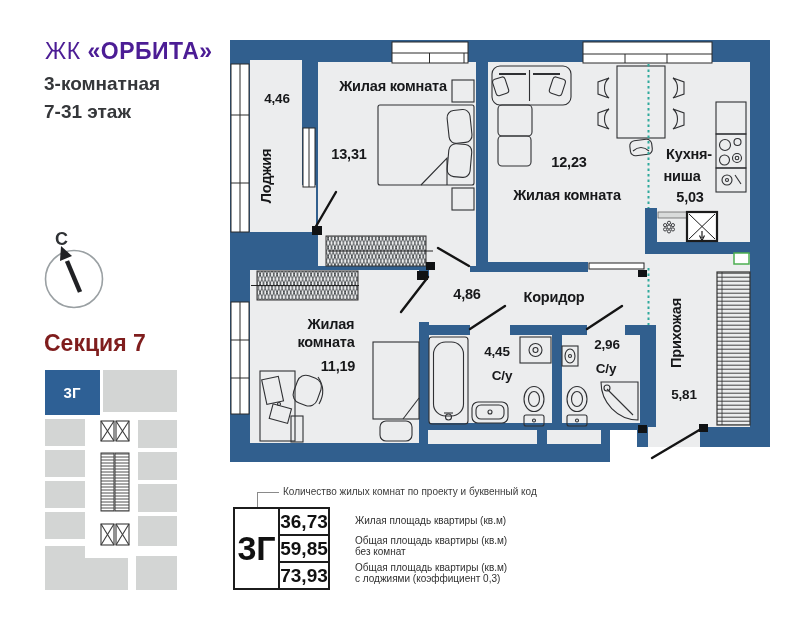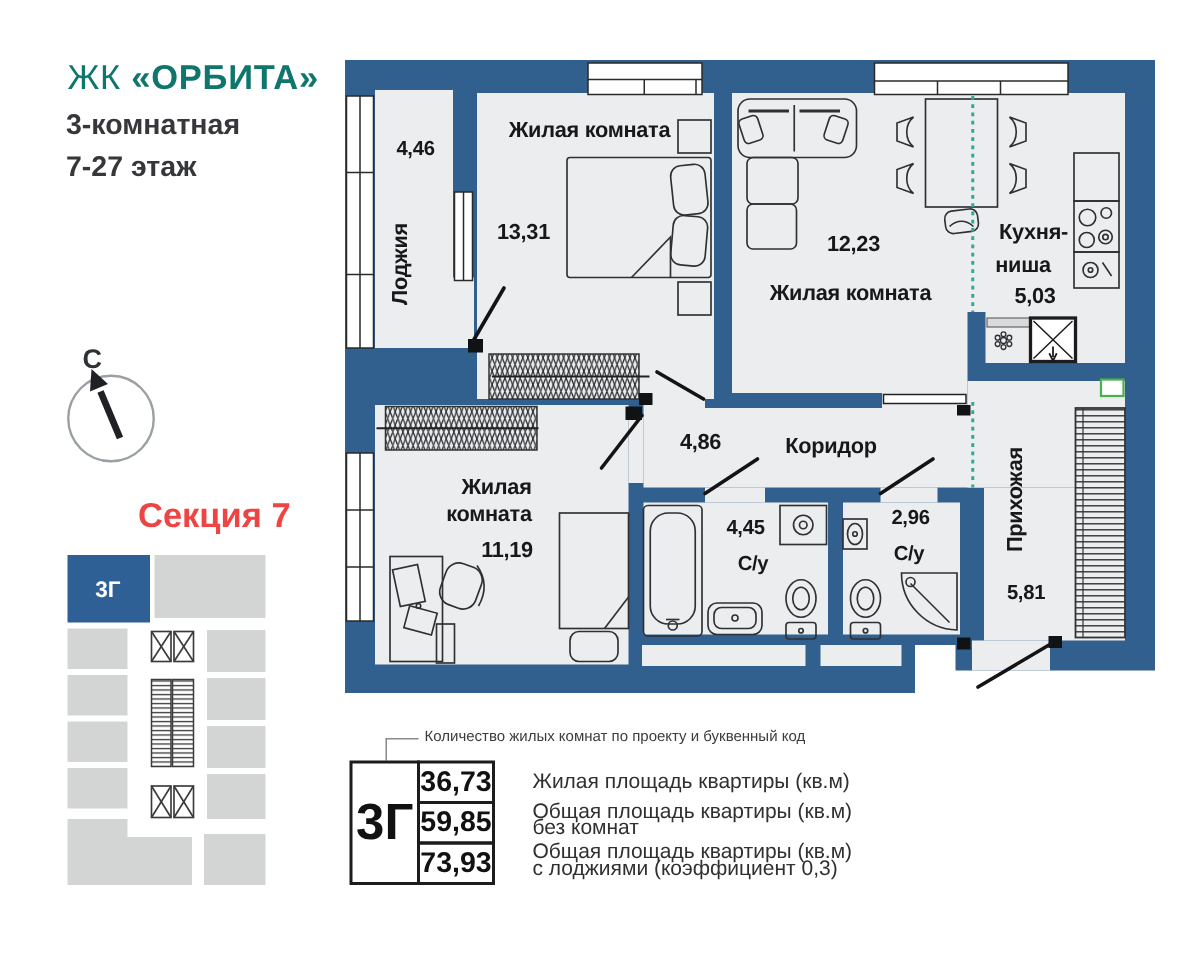--- a/index.html
+++ b/index.html
@@ -1,57 +1,57 @@
 <!DOCTYPE html>
 <html><head>
 <meta charset="utf-8">
 <style>
   html,body{margin:0;padding:0;background:#fff;}
   .canvas{position:relative;width:800px;height:642px;background:#ffffff;overflow:hidden;
           font-family:"Liberation Sans",sans-serif;}
   
-  .brand{position:absolute;left:45px;top:38px;font-size:23px;color:#0f766e;letter-spacing:.5px;white-space:nowrap;}
+  .brand{position:absolute;left:45px;top:38px;font-size:23px;color:#4c1d95;letter-spacing:.5px;white-space:nowrap;}
   .brand .pfx{font-weight:500;}
   .brand .nm{font-weight:800;}
   .apt-title{position:absolute;left:44px;top:70px;font-size:19px;line-height:27.5px;
              font-weight:800;color:#35373a;}
-  .section-title{position:absolute;left:44px;top:330px;font-size:23px;font-weight:800;color:#ef4444;margin-left:48px;}
+  .section-title{position:absolute;left:44px;top:330px;font-size:23px;font-weight:800;color:#7f1d1d;}
   
   .annot{position:absolute;left:283px;top:486px;font-size:10px;color:#3c3c3c;white-space:nowrap;}
   .annot-line{position:absolute;left:257px;top:492px;width:21px;height:14px;
               border-left:1.2px solid #8a8a8a;border-top:1.2px solid #8a8a8a;}
   .sum{position:absolute;left:233px;top:507px;display:flex;}
   .code-cell{box-sizing:border-box;width:47px;height:83px;border:2px solid #1c1c1c;
              display:flex;align-items:center;justify-content:center;
              font-size:34px;font-weight:700;color:#111;}
   .vals{display:flex;flex-direction:column;margin-left:-2px;}
   .val-cell{box-sizing:border-box;width:52px;height:29px;border:2px solid #1c1c1c;margin-top:-2px;
             display:flex;align-items:center;justify-content:center;
             font-size:19px;font-weight:700;color:#111;}
   .val-cell:first-child{margin-top:0;}
-  .rowlab{position:absolute;left:355px;font-size:14px;line-height:11px;color:#303030;white-space:nowrap;}
+  .rowlab{position:absolute;left:355px;font-size:10px;line-height:11px;color:#303030;white-space:nowrap;}
   
   svg text{font-family:"Liberation Sans",sans-serif;fill:#17181a;}
   .rm{font-size:14.5px;font-weight:600;letter-spacing:-.2px;}
   .rs{font-size:13.5px;font-weight:600;letter-spacing:-.2px;}
   .unit-lab{font-size:15px;font-weight:700;fill:#ffffff;}
   .north{font-size:18px;font-weight:600;fill:#2f3235;}
 </style>
 </head>
 <body>
 
 <div class="canvas">
 
   <div class="brand">
     <span class="pfx">ЖК</span>
     <span class="nm">«ОРБИТА»</span>
   </div>
   <div class="apt-title">
     <div>3-комнатная</div>
-    <div>7-27 этаж</div>
+    <div>7-31 этаж</div>
   </div>
 
   <svg style="position:absolute;left:38px;top:222px" width="75" height="95" viewBox="38 222 75 95">
     <text class="north" x="55" y="245">С</text>
     <circle cx="74" cy="279" r="28.5" fill="none" stroke="#9aa0a3" stroke-width="1.6"></circle>
     <line x1="80" y1="292" x2="67" y2="261" stroke="#202124" stroke-width="4.5"></line>
     <polygon points="61,246 72,256 60,261" fill="#202124"></polygon>
   </svg>
 
   <div class="section-title">Секция 7</div>

